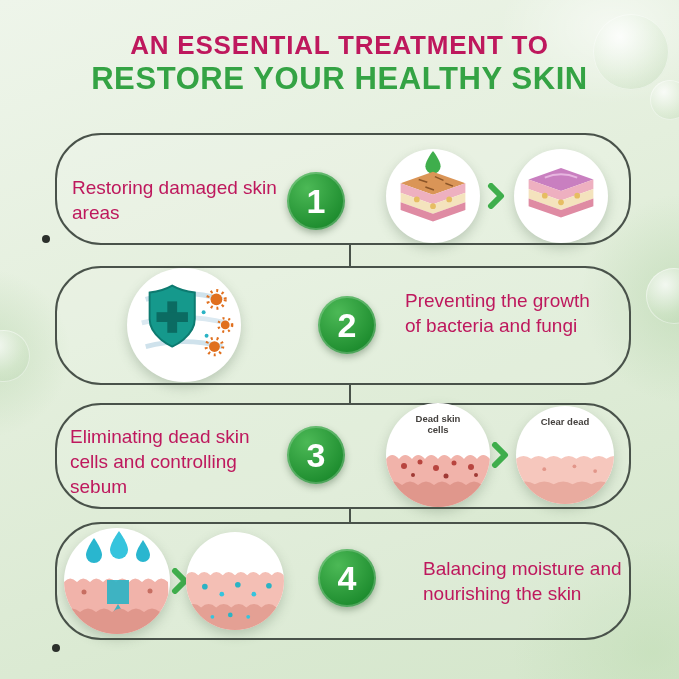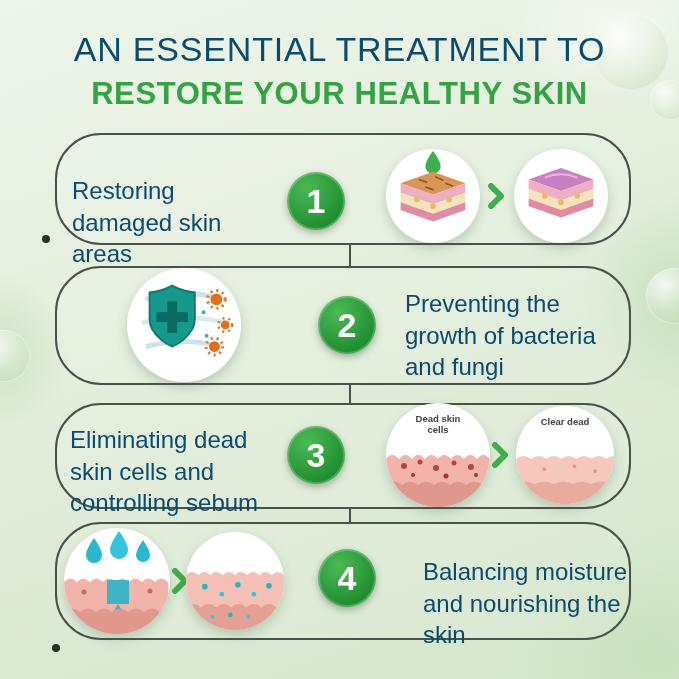--- a/index.html
+++ b/index.html
@@ -17,41 +17,41 @@
       radial-gradient(120px 120px at -2% 52%, rgba(180,212,170,0.5), rgba(180,212,170,0) 70%),
       radial-gradient(200px 160px at 96% 96%, rgba(190,220,178,0.5), rgba(190,220,178,0) 70%),
       linear-gradient(160deg, #eef5ea 0%, #e4efdd 40%, #d4e6cb 100%);
   }
   .bubble {
     position:absolute; border-radius:50%;
     background: radial-gradient(circle at 35% 30%, rgba(255,255,255,0.75), rgba(205,228,196,0.25) 55%, rgba(160,195,150,0.35));
     box-shadow: inset 0 0 0 1px rgba(255,255,255,0.45);
   }
   .title { position:absolute; top:30px; left:0; width:100%; text-align:center; }
-  .title .l1 { font-size:34px; font-weight:400; letter-spacing:0.8px; color:#0c4a6e; }
-  .title .l2 { font-size:31px; font-weight:700; letter-spacing:0.6px; color:#34a344; margin-top:7px; }
+  .title .l1 { font-size:26px; font-weight:700; letter-spacing:0.8px; color:#be185d; }
+  .title .l2 { font-size:31px; font-weight:700; letter-spacing:0.6px; color:#34a344; }
 
   .row {
     position:absolute;
     border:2px solid #49524a;
     border-radius:46px;
     background:rgba(255,255,255,0.12);
   }
   .vline { position:absolute; left:349px; width:2px; background:#49524a; }
   .dot { position:absolute; width:8px; height:8px; border-radius:50%; background:#2b302b; }
 
   .step-circle {
     position:absolute; width:58px; height:58px; border-radius:50%;
     background: radial-gradient(circle at 35% 28%, #4cb956, #1d8c2e 75%);
     color:#fff; font-size:34px; font-weight:700;
     display:flex; align-items:center; justify-content:center;
     box-shadow: 0 3px 7px rgba(30,60,30,0.35), inset 0 0 0 2px rgba(255,255,255,0.22);
   }
   .step-text {
-    position:absolute; font-size:24px; line-height:1.32; color:#0c4a6e;
+    position:absolute; font-size:19px; line-height:1.32; color:#be185d;
   }
   .illu-circle {
     position:absolute; border-radius:50%; background:#ffffff;
     box-shadow: 0 5px 12px rgba(80,105,80,0.28);
     display:flex; align-items:flex-start; justify-content:center;
     overflow:hidden;
   }
   .illu-label {
     position:absolute; top:11px; left:50%; transform:translateX(-50%);
     width:62px; text-align:center; font-size:9.5px; font-weight:700;

